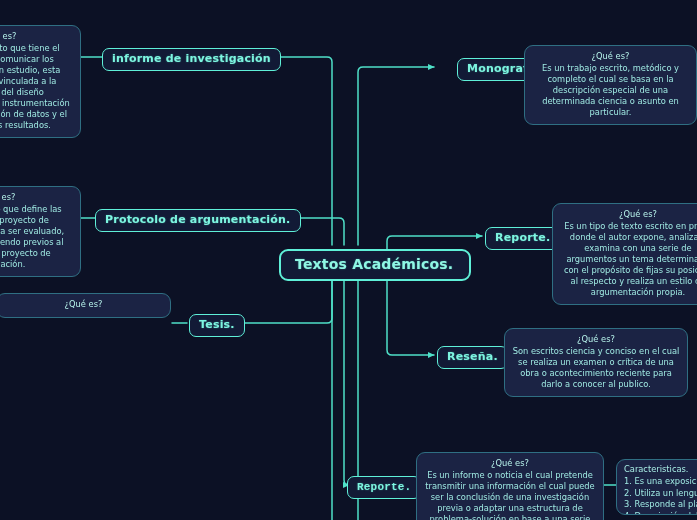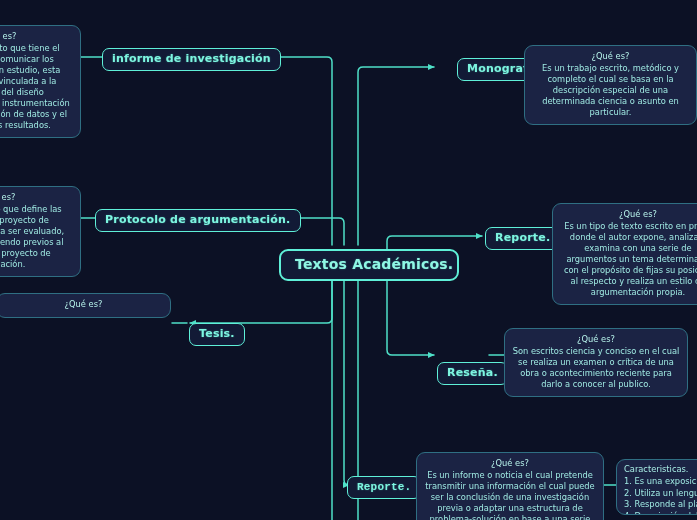--- a/index.html
+++ b/index.html
@@ -24,21 +24,21 @@
     font-weight:bold;
     font-size:11px;
     letter-spacing:.2px;
     padding:4px 9px 5px 9px;
     white-space:nowrap;
     line-height:1.1;
     text-shadow:0 0 2px rgba(95,240,216,.35);
   }
   .node.center{
     font-size:14px;
-    padding:6px 4px 7px 14px;
+    padding:6px 16px 7px 14px;
     border-width:2px;
     border-radius:9px;
     color:#8ff7e4;
   }
 
   
   .card{
     position:absolute;
     box-sizing:border-box;
     background:#1b2344;
@@ -126,26 +126,26 @@
     <span class="q">¿Qué es?</span>
     <span>Es el documento que define las partes de un proyecto de investigación para ser evaluado, deben ser obteniendo previos al desarrollo del proyecto de investigación.</span>
   </div>
 
   <div class="node" style="left:485px;top:227px;">Reporte.</div>
   <div class="card" style="left:552px;top:203px;width:172px;">
     <span class="q">¿Qué es?</span>
     <span>Es un tipo de texto escrito en prosa donde el autor expone, analiza y examina con una serie de argumentos un tema determinado con el propósito de fijas su posición al respecto y realiza un estilo de argumentación propia.</span>
   </div>
 
-  <div class="node" style="left:189px;top:314px;margin-top:9px;">Tesis.</div>
+  <div class="node" style="left:189px;top:314px;">Tesis.</div>
   <div class="card" style="left:-4px;top:293px;width:175px;">
     <span class="q">¿Qué es?</span>
   </div>
 
-  <div class="node" style="left:437px;top:362px;">Reseña.</div>
+  <div class="node" style="left:437px;top:346px;">Reseña.</div>
   <div class="card" style="left:504px;top:328px;width:184px;">
     <span class="q">¿Qué es?</span>
     <span>Son escritos ciencia y conciso en el cual se realiza un examen o crítica de una obra o acontecimiento reciente para darlo a conocer al publico.</span>
   </div>
 
   <div class="node" style="left:347px;top:476px;font-family:Liberation Mono, monospace;">Reporte.</div>
   <div class="card" style="left:416px;top:452px;width:188px;">
     <span class="q">¿Qué es?</span>
     <span>Es un informe o noticia el cual pretende transmitir una información el cual puede ser la conclusión de una investigación previa o adaptar una estructura de problema-solución en base a una serie de preguntas.</span>
   </div>

